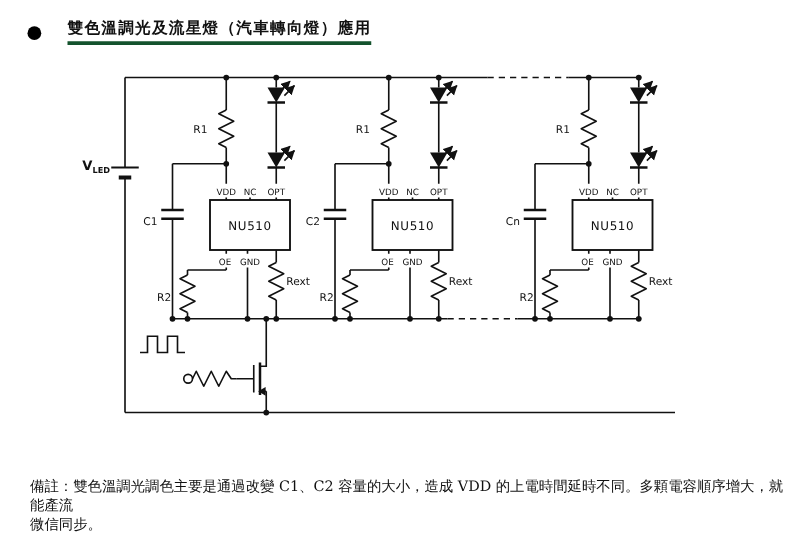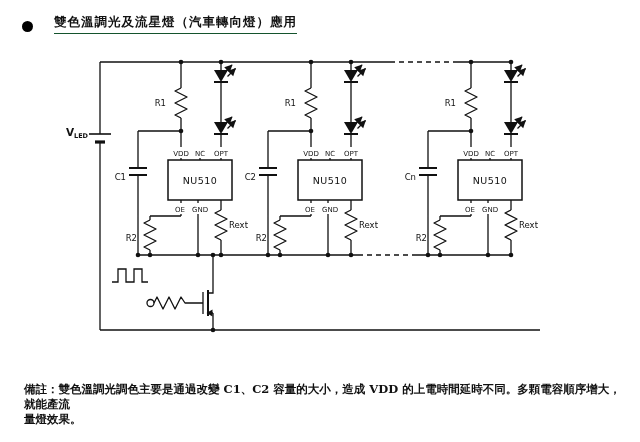--- a/index.html
+++ b/index.html
@@ -9,31 +9,31 @@
     overflow:hidden;
   }
   .bullet{
     position:absolute;left:22px;top:21px;width:11px;height:11px;
     border-radius:50%;background:#000;
   }
   .title{
     position:absolute;left:54px;top:14px;
     font-family:"DejaVu Serif","Liberation Serif",serif;
     font-weight:bold;font-size:12.5px;letter-spacing:1px;
-    border-bottom:1px solid #14532d;padding-bottom:2px;white-space:nowrap;
+    border-bottom:3px solid #14532d;padding-bottom:2px;white-space:nowrap;
   }
   .contact{
     position:absolute;left:283px;top:7px;width:350px;
     font-family:"DejaVu Serif","Liberation Serif",serif;
     font-size:12px;line-height:16px;color:#cc0000;white-space:nowrap;
   }
   .note{
     position:absolute;left:24px;top:382px;width:606px;
     font-family:"DejaVu Serif","Liberation Serif",serif;
-    font-size:11.5px;line-height:15px;color:#111;font-weight:bold;
+    font-size:11.5px;line-height:15px;color:#111;
   }
   svg.schematic{position:absolute;left:0;top:0;}
   svg text{font-family:"DejaVu Sans","Liberation Sans",sans-serif;fill:#111;}
   .lbl{font-size:8.5px;}
   .pin{font-size:7px;}
   .ic{font-size:9.5px;letter-spacing:0.5px;}
   .vsup{font-size:10.5px;font-weight:bold;}
   .vsub{font-size:6.5px;font-weight:bold;}
   .wire{stroke:#111;stroke-width:1.3;fill:none;}
   .wire2{stroke:#111;stroke-width:2;fill:none;}
@@ -205,14 +205,14 @@
       <circle class="dot" cx="138" cy="255" r="2.3"></circle>
         <circle class="dot" cx="150" cy="255" r="2.3"></circle>
       <circle class="dot" cx="198" cy="255" r="2.3"></circle>
         <circle class="dot" cx="221" cy="255" r="2.3"></circle>
     </g>
   </g>
 </svg>
 
 <div class="note">
   <div>備註：雙色溫調光調色主要是通過改變 C1、C2 容量的大小，造成 VDD 的上電時間延時不同。多顆電容順序增大，就能產流</div>
-  <div>量燈效果。</div>
+  <div>微信同步。</div>
 </div>
 
 </body></html>

